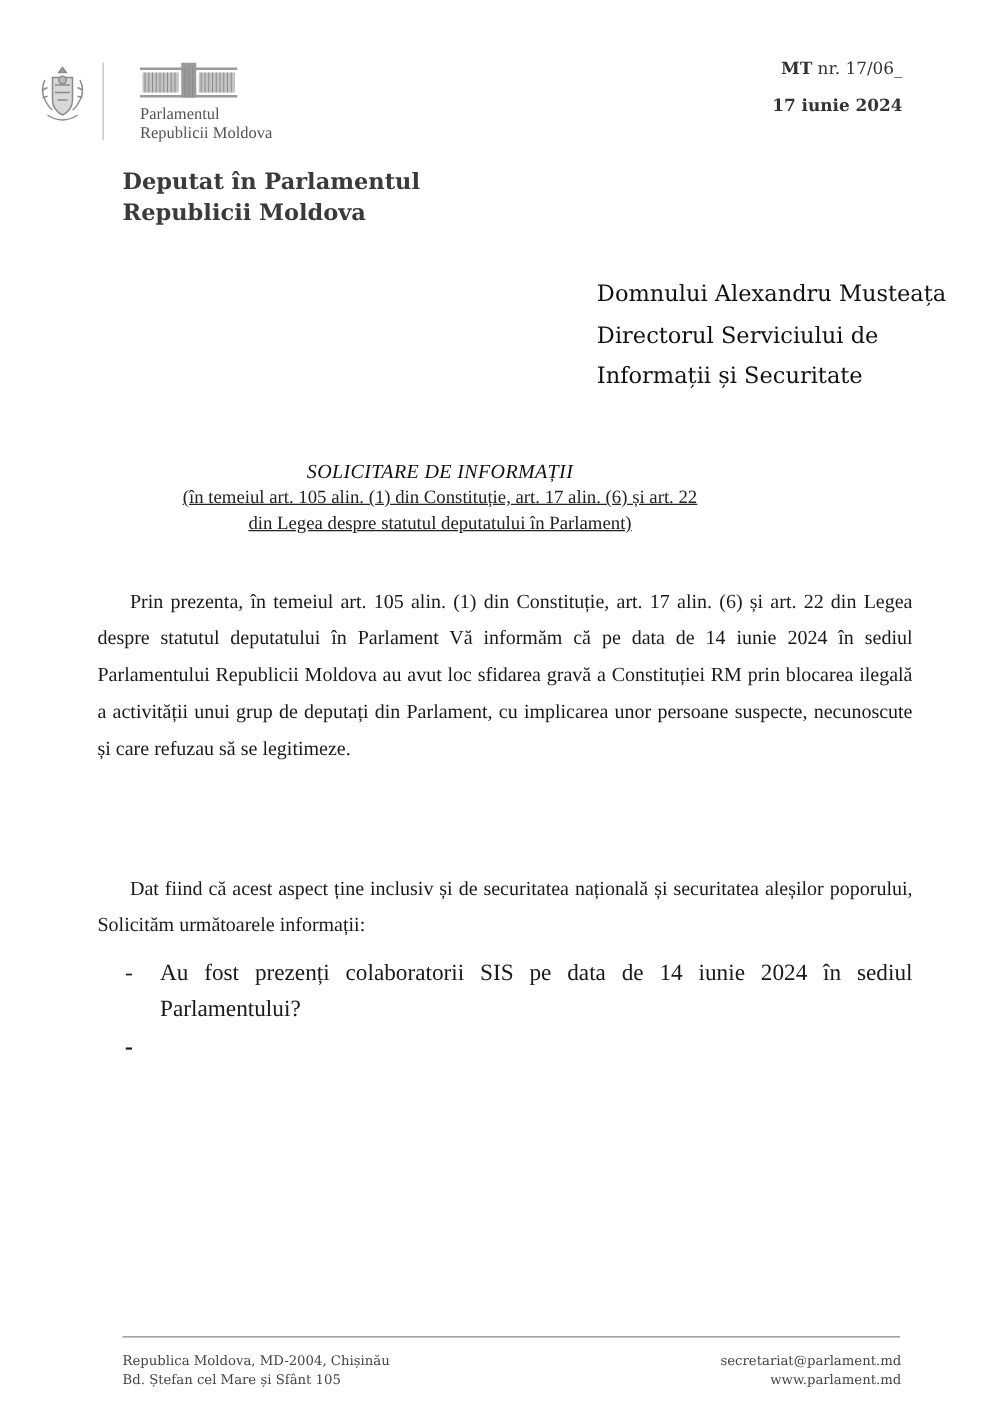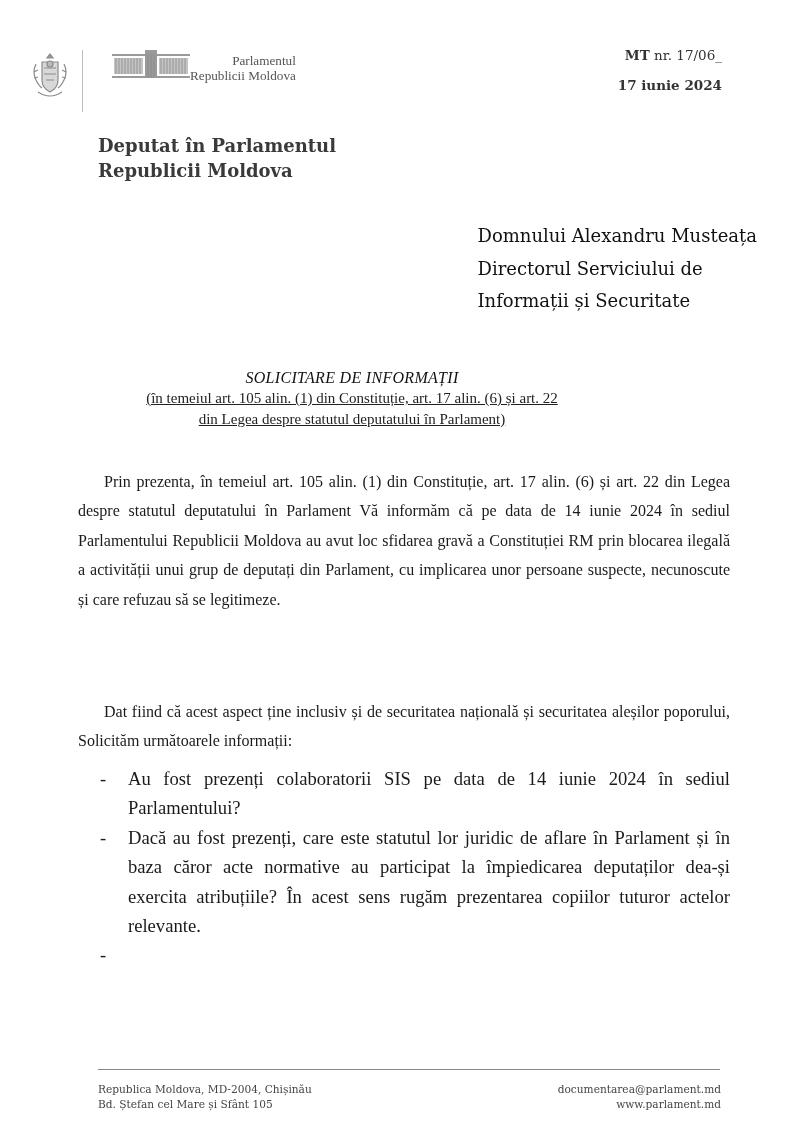--- a/index.html
+++ b/index.html
@@ -1,21 +1,21 @@
 <!DOCTYPE html>
 <html><head>
   <meta charset="utf-8">
   <style>
     html, body { margin: 0; padding: 0; background: #ffffff; }
     body { width: 804px; height: 1127px; position: relative; overflow: hidden; color: #1e1e1e; font-family: "DejaVu Serif", serif; }
 
     .logo-wrap { position: absolute; left: 30px; top: 50px; height: 62px; display: flex; align-items: flex-start; }
     .coat { width: 40px; height: 52px; }
     .logo-sep { width: 1px; height: 62px; background: #bdbdbd; margin: 0 0 0 12px; }
-    .logo-right { margin-left: 29px; display: flex; flex-direction: row; text-align: right; }
+    .logo-right { margin-left: 29px; display: flex; flex-direction: column; }
     .building { width: 78px; height: 30px; }
     .logo-text { font-family: "Liberation Serif", serif; font-size: 13.2px; line-height: 14.5px; color: #555; margin-top: 4px; }
 
     .ref { position: absolute; right: 82px; top: 40px; text-align: right; font-family: "DejaVu Serif", serif; font-size: 13.5px; color: #333; line-height: 30px; }
     .ref b { font-weight: bold; }
 
     .deputat { position: absolute; left: 98px; top: 133px; font-family: "DejaVu Serif", serif; font-weight: bold; font-size: 18px; line-height: 25px; color: #3a3a3a; }
 
     .addressee { position: absolute; right: 47px; top: 220px; font-family: "DejaVu Serif", serif; font-weight: normal; font-size: 18px; line-height: 32.5px; color: #111; }
 
@@ -99,28 +99,27 @@
 <div class="body p1">Prin prezenta, în temeiul art. 105 alin. (1) din Constituție, art. 17 alin. (6) și art. 22 din Legea despre statutul deputatului în Parlament Vă informăm că pe data de 14 iunie 2024 în sediul Parlamentului Republicii Moldova au avut loc sfidarea gravă a Constituției RM prin blocarea ilegală a activității unui grup de deputați din Parlament, cu implicarea unor persoane suspecte, necunoscute și care refuzau să se legitimeze.</div>
 <div class="body p2">Dat fiind că acest aspect ține inclusiv și de securitatea națională și securitatea aleșilor poporului, Solicităm următoarele informații:</div>
 
 <ul class="list">
   <li>
     <span class="dash">-</span>
     <span>Au fost prezenți colaboratorii SIS pe data de 14 iunie 2024 în sediul Parlamentului?</span>
   </li>
   <li>
     <span class="dash">-</span>
-    <span>Dacă au fost prezenți, care este statutul lor juridic de aflare în Parlament și în baza căror acte normative au participat la împiedicarea deputaților dea-și exercita atribuțiile? În acest sens rugăm prezentarea copiilor tuturor actelor relevante.</span>
   </li>
   <li>
     <span class="dash">-</span>
   </li>
 </ul>
 
 <div class="footer-line"></div>
 <div class="footer-left">
   <div>Republica Moldova, MD-2004, Chișinău</div>
   <div>Bd. Ștefan cel Mare și Sfânt 105</div>
 </div>
 <div class="footer-right">
-  <div>documentarea@parlament.md</div>
+  <div>secretariat@parlament.md</div>
   <div>www.parlament.md</div>
 </div>
 
 </body></html>

